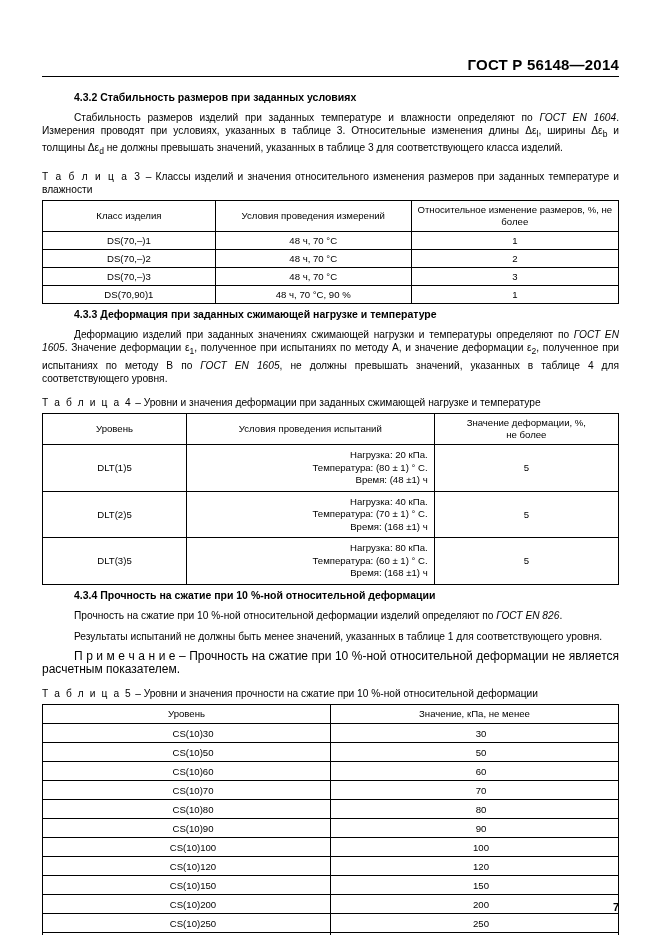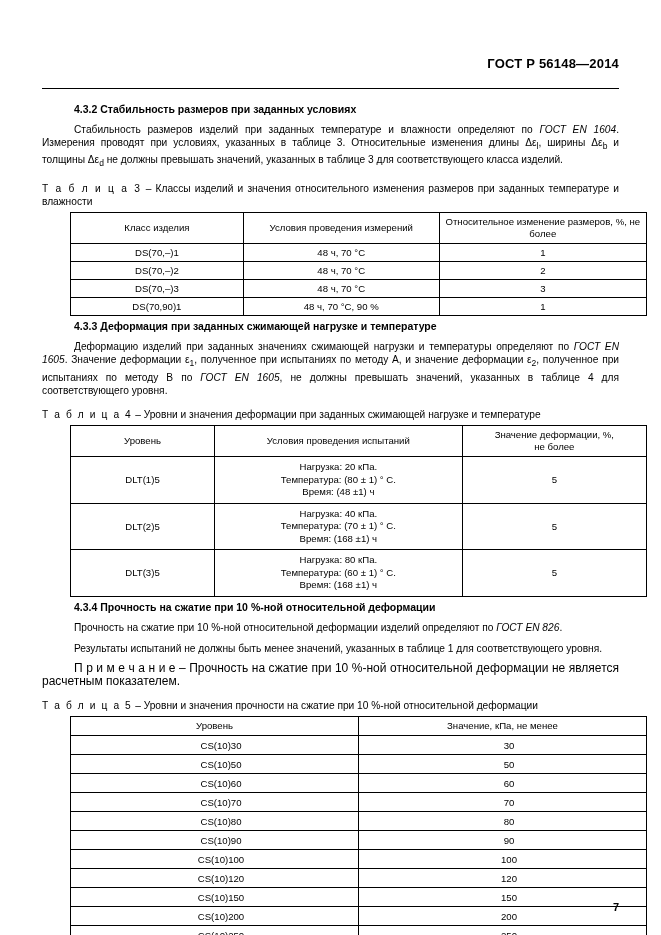--- a/index.html
+++ b/index.html
@@ -16,24 +16,24 @@
   }
   .page {
     position: relative;
     width: 661px;
     height: 935px;
     box-sizing: border-box;
     padding: 56px 42px 20px 42px;
   }
   .header {
     text-align: right;
-    font-size: 13px;
+    font-size: 15px;
     font-weight: bold;
     letter-spacing: .2px;
-    padding-bottom: 17px;
+    padding-bottom: 3px;
     border-bottom: 1.5px solid #000;
     margin-bottom: 14px;
   }
   h3.clause {
     font-size: 10.5px;
     font-weight: bold;
     margin: 0 0 5px 0;
     padding-left: 32px;
   }
   p.para {
@@ -51,37 +51,36 @@
     text-align: justify;
   }
   .tbl-caption .sp {
     letter-spacing: 1.6px;
   }
   table.doc {
     border-collapse: collapse;
     width: 100%;
     font-size: 9.6px;
     margin-bottom: 4px;
-    margin-left: 28px;
   }
   table.doc th, table.doc td {
     border: 1px solid #000;
     text-align: center;
     vertical-align: middle;
     padding: 2px 3px;
   }
   table.doc th {
     font-weight: normal;
     line-height: 12px;
     padding: 3px 4px;
   }
   table.t3 td { height: 13px; line-height: 12px; }
   table.t4 td.lvl { width: 25%; }
   table.t4 td.cond {
-    text-align: center;
+    text-align: right;
     padding: 4px 6px;
     line-height: 12.5px;
     width: 43%;
   }
   table.t4 td.val { width: 32%; }
   table.t5 td { height: 14px; line-height: 13px; padding-left: 16px; }
   table.t5 td.lv { width: 50%; }
   .note {
     font-size: 12px;
     line-height: 13px;

